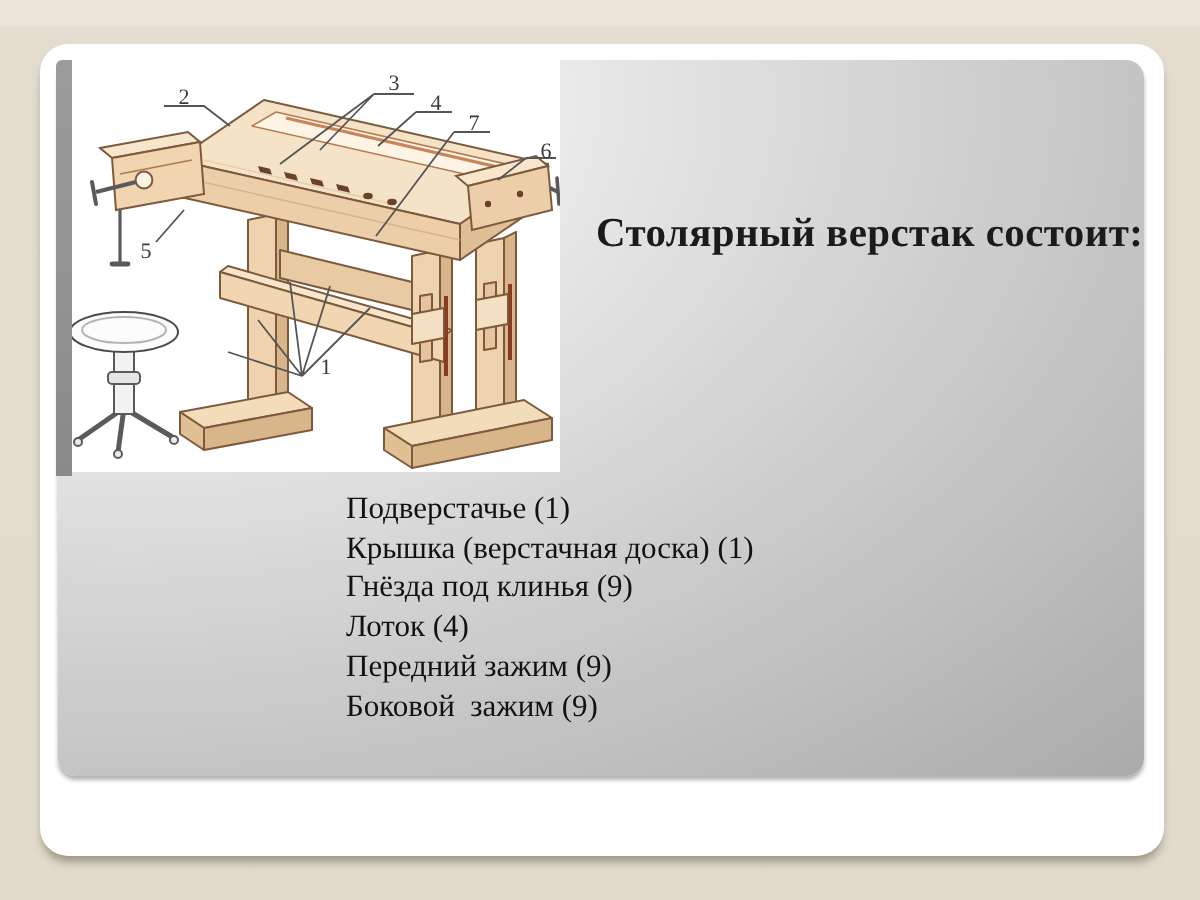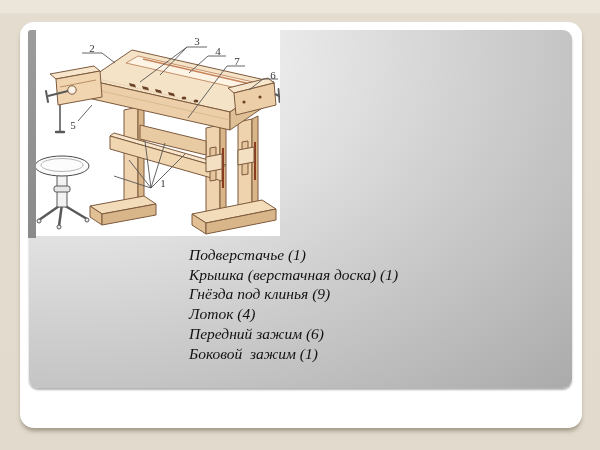--- a/index.html
+++ b/index.html
@@ -27,22 +27,22 @@
   .figure-box{
     position:absolute;left:7px;top:0;width:244px;height:206px;
     background:#ffffff;z-index:2;
   }
   .figure-box svg{display:block;}
   .slide-title{
     position:absolute;left:269px;top:76px;white-space:nowrap;
     font-size:20.5px;font-weight:bold;color:#1b1b1b;letter-spacing:.2px;z-index:2;
   }
   .parts-list{
-    position:absolute;left:160px;top:215px;width:380px;
-    font-size:15.5px;line-height:19.7px;color:#121212;z-index:2;font-style:italic;
+    position:absolute;left:144px;top:215px;width:380px;
+    font-size:15.5px;line-height:19.7px;color:#121212;z-index:2;
   }
   .part-item{white-space:pre-wrap;}
 </style>
 </head>
 <body>
 
 <div class="page">
   <div class="slide-card">
     <div class="accent-stripe"></div>
     <div class="content-area">
@@ -140,25 +140,26 @@
             <text x="161" y="15">3</text>
             <text x="182" y="25">4</text>
             <text x="201" y="35">7</text>
             <text x="237" y="49">6</text>
             <text x="37" y="99">5</text>
             <text x="127" y="157">1</text>
           </g>
         </svg>
       </div>
 
+      <div class="slide-title">Столярный верстак состоит:</div>
 
       <div class="parts-list">
         <div class="part-item">Подверстачье (1)</div>
         <div class="part-item">Крышка (верстачная доска) (1)</div>
         <div class="part-item">Гнёзда под клинья (9)</div>
         <div class="part-item">Лоток (4)</div>
-        <div class="part-item">Передний зажим (6)</div>
-        <div class="part-item">Боковой  зажим (1)</div>
+        <div class="part-item">Передний зажим (9)</div>
+        <div class="part-item">Боковой  зажим (9)</div>
       </div>
 
     </div>
   </div>
 </div>
 
 </body></html>

